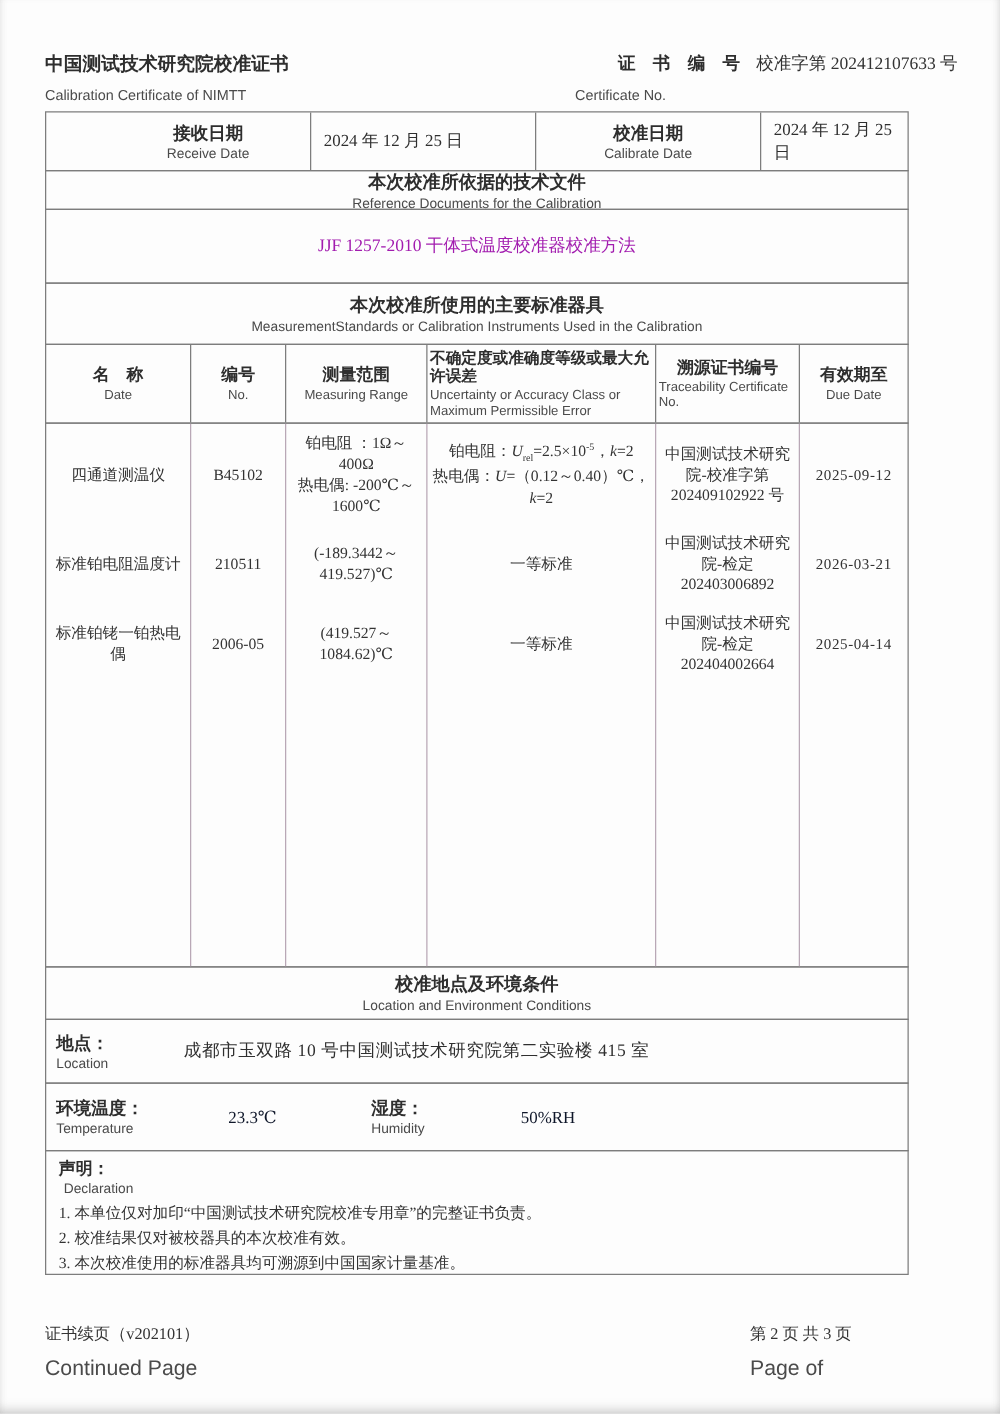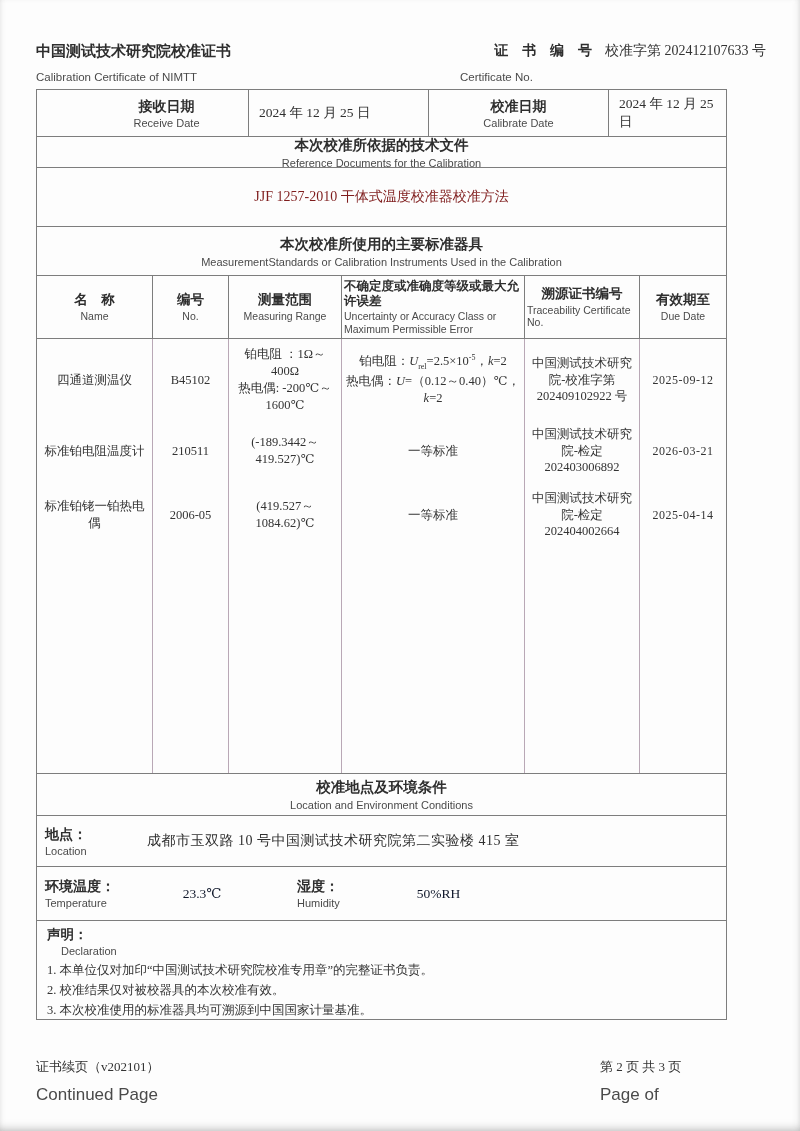--- a/index.html
+++ b/index.html
@@ -35,21 +35,21 @@
   .dates-row .dcell { border-right: 1px solid #7d7d7d; display: flex; flex-direction: column; justify-content: center; align-items: center; }
   .dates-row .dcell:last-child { border-right: none; }
   .dates-row .lab-cn { font-size: 14px; }
   .dates-row .lab-en { font-size: 11px; margin-top: 1px; }
   .dates-row .dval { align-items: flex-start; padding-left: 10px; font-size: 13.5px; color: #2f2f2f; }
 
   .secbox { text-align: center; display: flex; flex-direction: column; justify-content: center; }
   .sec-cn { font-size: 14.5px; }
   .sec-en { font-size: 11px; margin-top: 2px; }
   .ref-title { height: 32px; }
-  .ref-doc { height: 60px; display: flex; align-items: center; justify-content: center; font-size: 14px; color: #7f1d1d; }
+  .ref-doc { height: 60px; display: flex; align-items: center; justify-content: center; font-size: 14px; color: #a21caf; }
   .std-title { height: 50px; }
 
   .std-header { display: flex; height: 64px; }
   .hcell { border-right: 1px solid #7d7d7d; display: flex; flex-direction: column; justify-content: center; align-items: center; text-align: left; padding: 1px 2px; }
   .hcell:last-child { border-right: none; }
   .hcn { font-size: 13.5px; line-height: 1.2; }
   .hcell.small .hcn { font-size: 12.5px; }
   .hen { font-size: 10.5px; line-height: 1.15; margin-top: 1px; }
 
   .std-body { display: flex; height: 436px; }
@@ -66,21 +66,21 @@
   .lab-stack .l-en { font-size: 11px; margin-top: 1px; }
   .loc-val { margin-left: 60px; font-size: 14px; color: #2f2f2f; letter-spacing: .5px; }
 
   .env-row { height: 55px; display: flex; align-items: center; }
   .env-g { display: flex; align-items: center; }
   .env-g1 { width: 252px; } .env-g2 { width: 248px; } .env-g3 { flex: 1; }
   .env-val { flex: 1; text-align: center; font-size: 13.5px; color: #0f172a; }
 
   .decl { height: 100px; padding: 5px 10px 0 10px; }
   .decl-cn { font-size: 13.5px; }
-  .decl-en { font-size: 11px; margin: 1px 0 3px 14px; }
+  .decl-en { font-size: 11px; margin: 1px 0 3px 4px; }
   .decl-item { font-size: 12.5px; line-height: 1.6; color: #333; }
 
   .footer-left { position: absolute; left: 36px; top: 1058px; }
   .footer-right { position: absolute; left: 600px; top: 1058px; }
   .f-cn { font-size: 13px; color: #333; }
   .f-en { font-size: 17px; margin-top: 9px; }
 </style>
 </head>
 <body>
 
@@ -121,21 +121,21 @@
     <div class="ref-doc">JJF 1257-2010 干体式温度校准器校准方法</div>
 
     <div class="secbox std-title">
       <div class="sec-cn cnh">本次校准所使用的主要标准器具</div>
       <div class="sec-en en">MeasurementStandards or Calibration Instruments Used in the Calibration</div>
     </div>
 
     <div class="std-header">
       <div class="hcell" style="width:116px">
         <div class="hcn cnh">名　称</div>
-        <div class="hen en">Name</div>
+        <div class="hen en">Date</div>
       </div>
       <div class="hcell" style="width:76px">
         <div class="hcn cnh">编号</div>
         <div class="hen en">No.</div>
       </div>
       <div class="hcell" style="width:113px">
         <div class="hcn cnh">测量范围</div>
         <div class="hen en">Measuring Range</div>
       </div>
       <div class="hcell small" style="width:183px">

